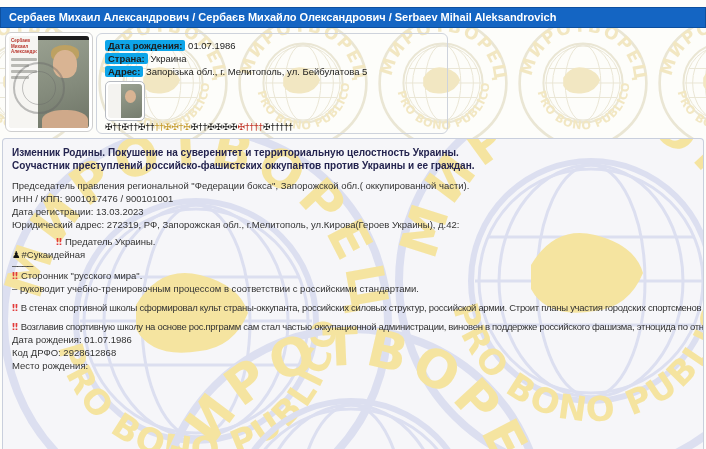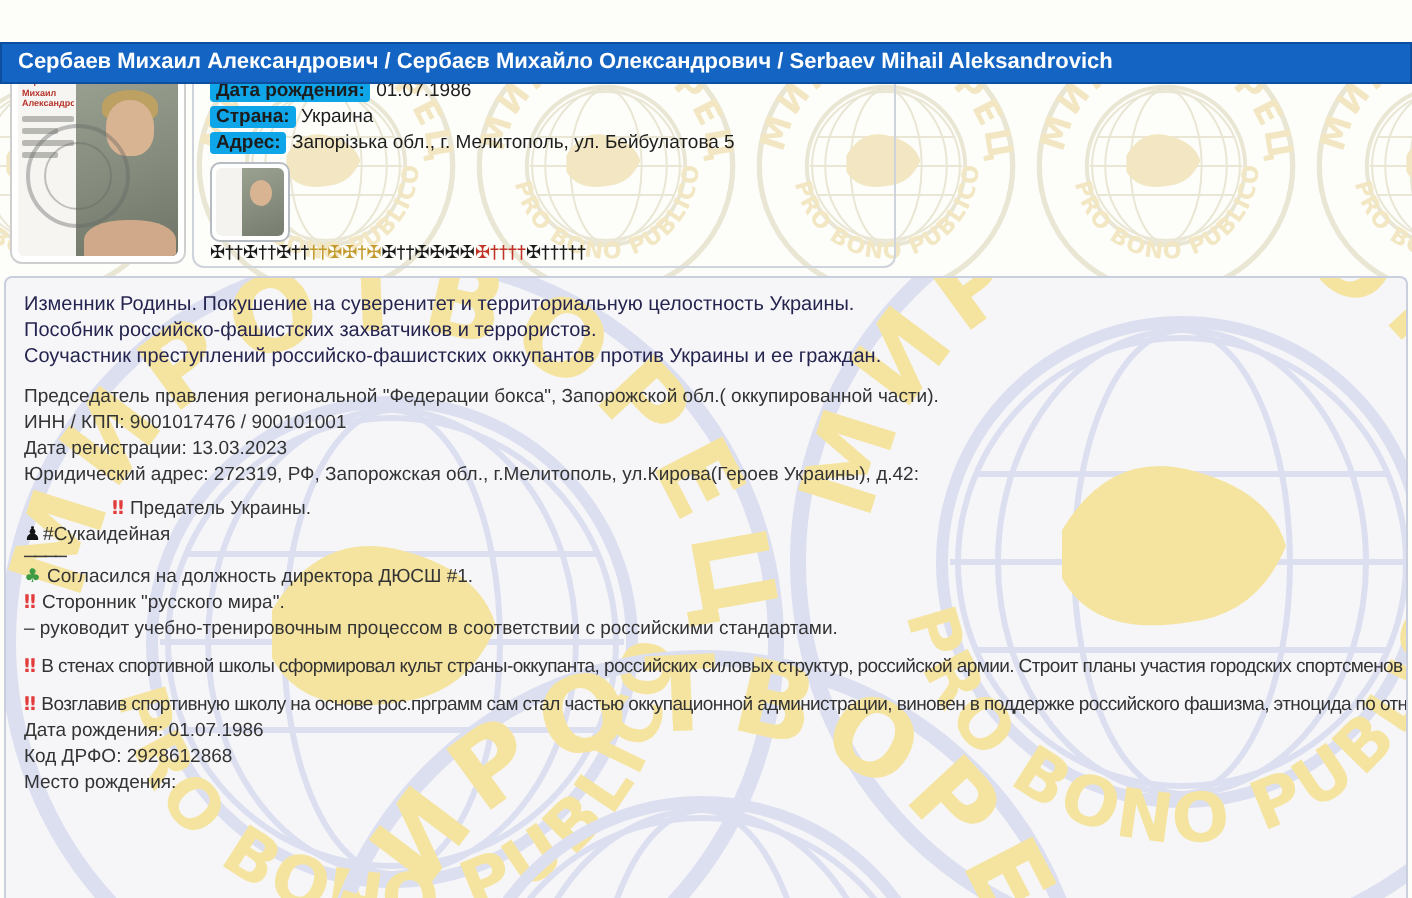--- a/index.html
+++ b/index.html
@@ -1,21 +1,21 @@
 <!DOCTYPE html>
 <html><head>
 <meta charset="utf-8">
 <style>
   html,body{margin:0;padding:0;}
   body{width:706px;height:449px;overflow:hidden;background:#fdfdfa;
        font-family:"Liberation Sans","DejaVu Sans",sans-serif;position:relative;}
   .page{position:relative;width:706px;height:449px;overflow:hidden;}
 
   
-  .titlebar{position:absolute;left:0;top:21px;right:0;height:21px;background:#1465c3;
+  .titlebar{position:absolute;left:0;top:7px;right:0;height:21px;background:#1465c3;
     border:1px solid #0d4f9e;box-sizing:border-box;color:#fff;font-weight:bold;
     font-size:11px;line-height:19px;padding-left:8px;white-space:nowrap;z-index:5;}
 
   
   .band{position:absolute;left:0;top:28px;width:706px;height:110px;overflow:hidden;z-index:0;}
   .stamp{position:absolute;}
   .stamp-small{--letter:#f2e7c2;--ring:#eae6d4;}
   .stamp-large{--letter:#f5e4a0;--ring:#dcdff0;}
   svg text{font-family:"DejaVu Sans",sans-serif;font-weight:bold;}
 
@@ -51,21 +51,21 @@
   .symbols{font-size:9px;line-height:11px;margin-top:1px;white-space:nowrap;
     font-family:"DejaVu Sans",sans-serif;}
 
   
   .content{position:absolute;left:2px;right:2px;top:138px;bottom:0;border:1px solid #c9cfdd;border-bottom:none;
     border-radius:4px 4px 0 0;background:rgba(240,241,247,.55);padding:7px 9px;box-sizing:border-box;
     overflow:hidden;z-index:2;}
   .wm{position:absolute;z-index:0;}
   .ct{position:relative;z-index:2;}
   .ln{font-size:9.5px;line-height:13px;color:#333;white-space:nowrap;}
-  .ln.b{font-weight:normal;color:#24244f;font-size:10px;}
+  .ln.b{font-weight:bold;color:#24244f;font-size:10px;}
   .ln.tight{letter-spacing:-0.3px;}
   .mt4{margin-top:4px;padding-left:44px;}.mt6{margin-top:6px;}.mt7{margin-top:7px;}
   .ic{margin-right:3px;font-family:"DejaVu Sans",sans-serif;}
   .ic-ex{color:#e23b3b;font-weight:bold;}
   .ic-check{color:#5964cf;}
   .ic-club{color:#3f9b44;}
   .ic-pawn{color:#141414;margin-right:1px;}
   .divider{color:#3a3a3a;letter-spacing:-1px;line-height:8px;font-size:11px;}
 </style>
 </head>
@@ -173,41 +173,37 @@
       </svg>
     <svg class="wm stamp-large" viewBox="0 0 200 200" style="left:388px;top:-58px;width:400px;height:400px">
         <use href="#stamp"></use>
       </svg>
     <svg class="wm stamp-large" viewBox="0 0 200 200" style="left:148px;top:182px;width:400px;height:400px">
         <use href="#stamp"></use>
       </svg>
 
     <div class="ct">
       <div class="ln b">Изменник Родины. Покушение на суверенитет и территориальную целостность Украины.</div>
-      <div class="ln b">Пособник российско-фашистских захватчиков и террористов.</div>
       <div class="ln b">Соучастник преступлений российско-фашистских оккупантов против Украины и ее граждан.</div>
 
       <div class="ln mt7">Председатель правления региональной "Федерации бокса", Запорожской обл.( оккупированной части).</div>
       <div class="ln">ИНН / КПП: 9001017476 / 900101001</div>
       <div class="ln">Дата регистрации: 13.03.2023</div>
       <div class="ln">Юридический адрес: 272319, РФ, Запорожская обл., г.Мелитополь, ул.Кирова(Героев Украины), д.42:</div>
 
       <div class="ln mt4">
         <span class="ic ic-ex">‼</span><span>Предатель Украины.</span>
       </div>
       <div class="ln">
         <span class="ic ic-pawn">♟</span><span>#Сукаидейная</span>
       </div>
 
       <div class="ln divider">––––</div>
 
       <div class="ln">
-        <span class="ic ic-club">♣</span><span>Согласился на должность директора ДЮСШ #1.</span>
-      </div>
-      <div class="ln">
         <span class="ic ic-ex">‼</span><span>Сторонник "русского мира".</span>
       </div>
       <div class="ln">– руководит учебно-тренировочным процессом в соответствии с российскими стандартами.</div>
 
       <div class="ln tight mt6">
         <span class="ic ic-ex">‼</span><span>В стенах спортивной школы сформировал культ страны-оккупанта, российских силовых структур, российской армии. Строит планы участия городских спортсменов в чемпионате РФ.</span>
       </div>
 
       <div class="ln tight mt6">
         <span class="ic ic-ex">‼</span><span>Возглавив спортивную школу на основе рос.прграмм сам стал частью оккупационной администрации, виновен в поддержке российского фашизма, этноцида по отношению к детям.</span>

